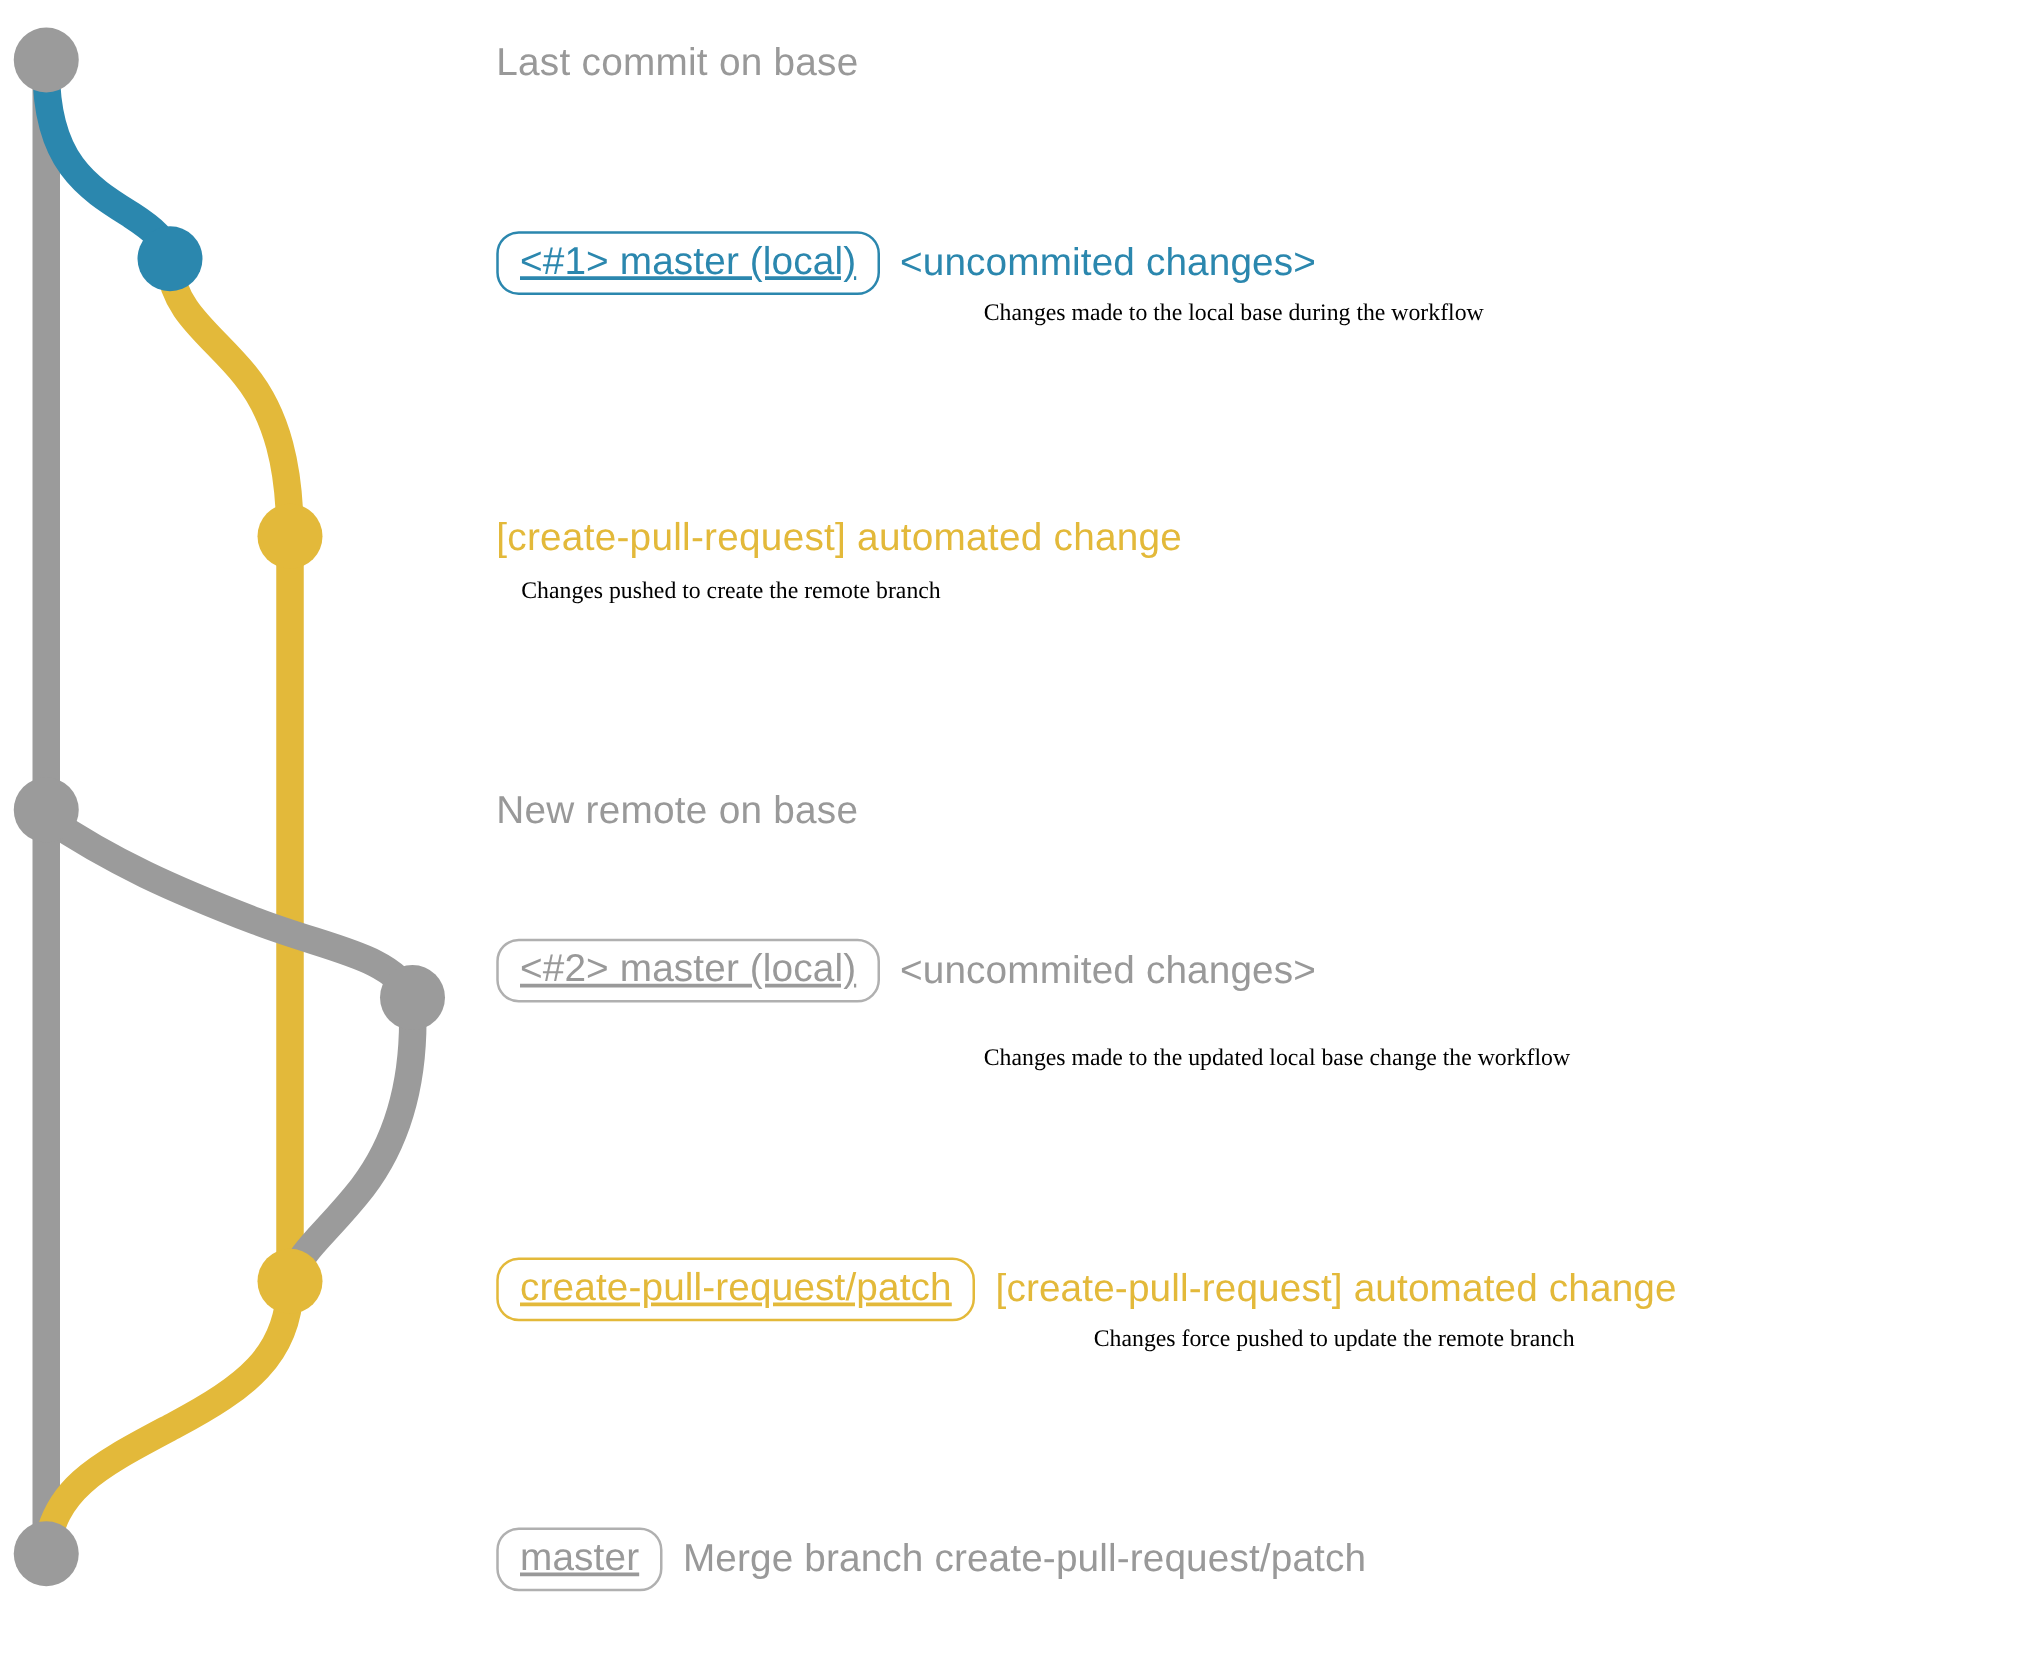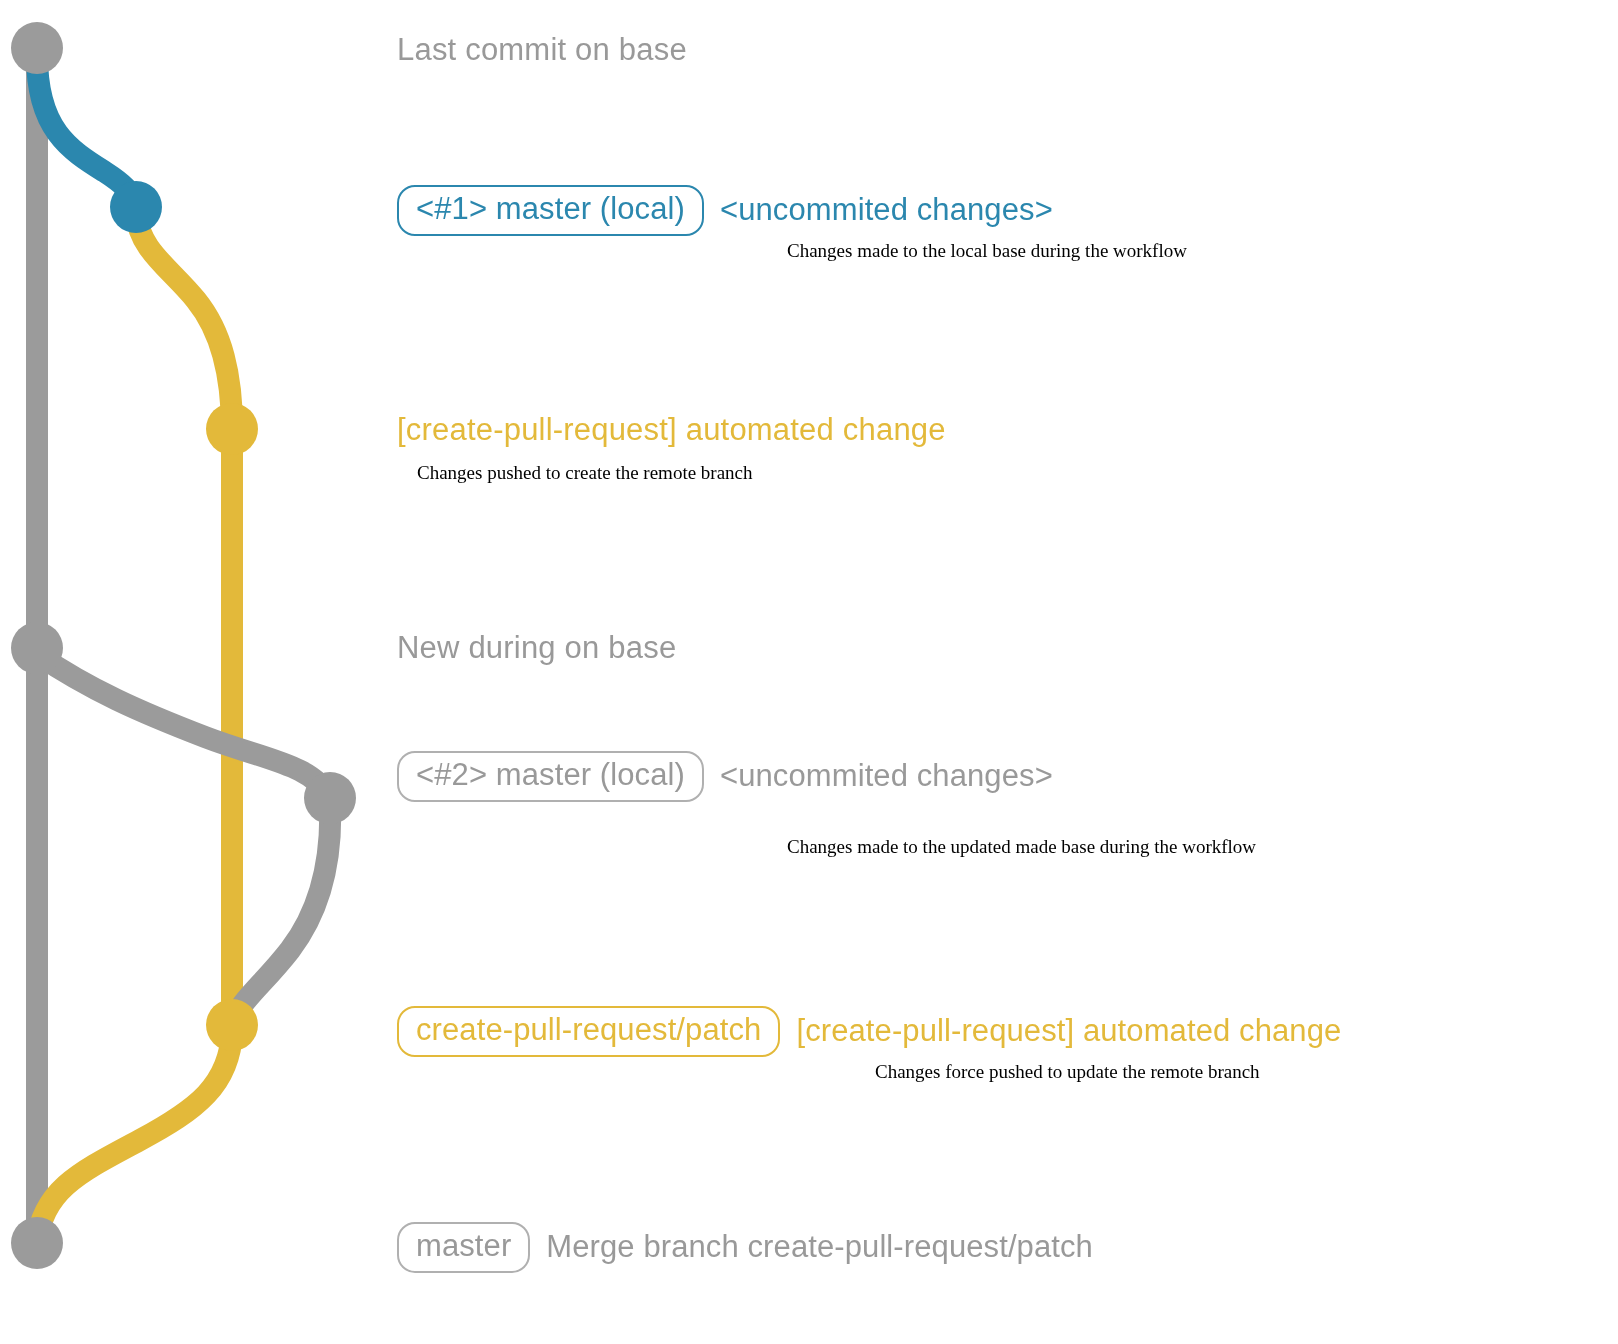--- a/index.html
+++ b/index.html
@@ -40,20 +40,21 @@
   .pill {
     display: inline-block;
     border: 2px solid;
     border-radius: 18px;
     padding: 6px 17px 8px 17px;
     font-family: "Liberation Sans", sans-serif;
     font-size: 31px;
     line-height: 1.05;
     letter-spacing: 0.1px;
     background: transparent;
+    text-decoration: underline;
   }
   .after-pill {
     font-family: "Liberation Sans", sans-serif;
     font-size: 31px;
     margin-left: 16px;
     letter-spacing: 0.1px;
   }
   .desc {
     position: absolute;
     font-family: "Liberation Serif", serif;
@@ -112,28 +113,28 @@
     <span class="after-pill c-blue">&lt;uncommited changes&gt;</span>
   </div>
   <div class="desc" style="left:787px; top:240px;">Changes made to the local base during the workflow</div>
 
   <div class="row" style="left:397px; top:412px;">
     <span class="plain-label c-gold">[create-pull-request] automated change</span>
   </div>
   <div class="desc" style="left:417px; top:462px;">Changes pushed to create the remote branch</div>
 
   <div class="row" style="left:397px; top:630px;">
-    <span class="plain-label c-gray">New during on base</span>
+    <span class="plain-label c-gray">New remote on base</span>
   </div>
 
   <div class="row" style="left:397px; top:751px;">
     <span class="pill b-gray">&lt;#2&gt; master (local)</span>
     <span class="after-pill c-gray">&lt;uncommited changes&gt;</span>
   </div>
-  <div class="desc" style="left:787px; top:836px;">Changes made to the updated made base during the workflow</div>
+  <div class="desc" style="left:787px; top:836px;">Changes made to the updated local base change the workflow</div>
 
   <div class="row" style="left:397px; top:1006px;">
     <span class="pill b-gold">create-pull-request/patch</span>
     <span class="after-pill c-gold">[create-pull-request] automated change</span>
   </div>
   <div class="desc" style="left:875px; top:1061px;">Changes force pushed to update the remote branch</div>
 
   <div class="row" style="left:397px; top:1222px;">
     <span class="pill b-gray">master</span>
     <span class="after-pill c-gray">Merge branch create-pull-request/patch</span>

